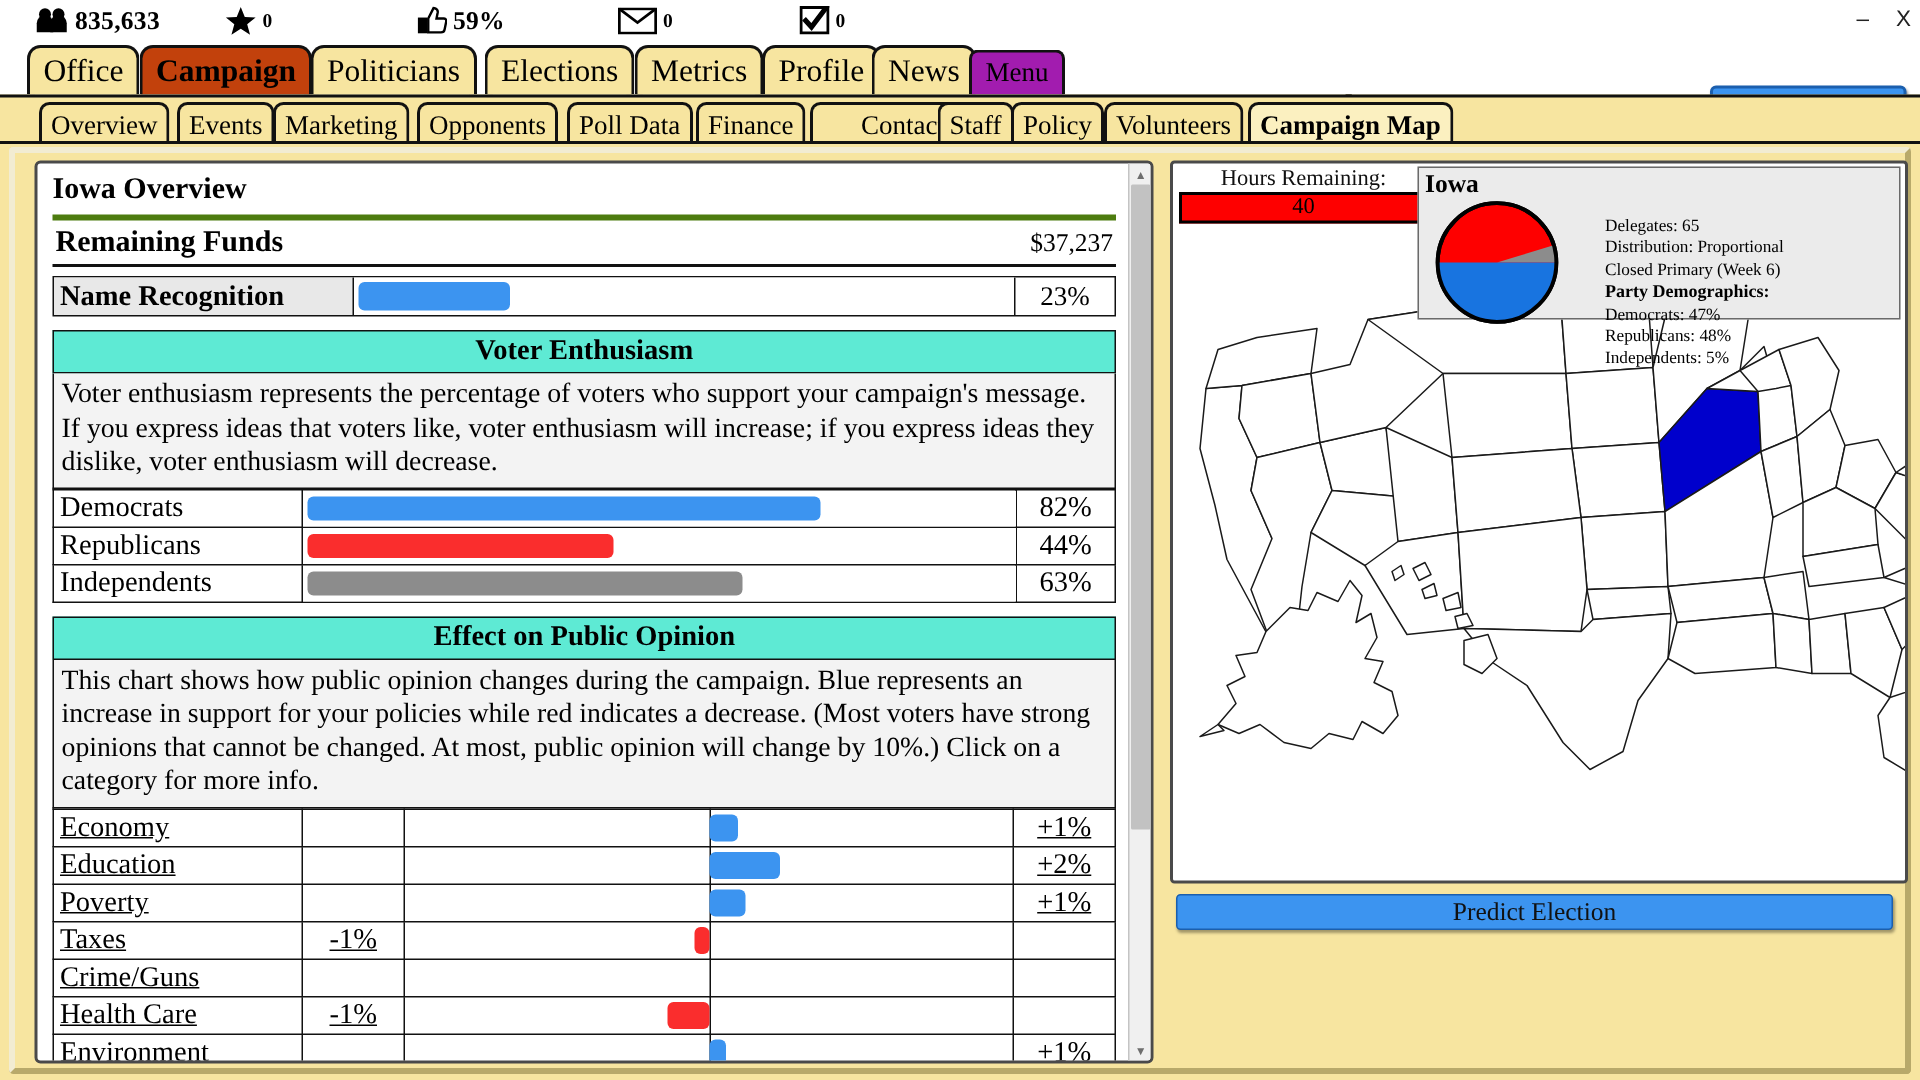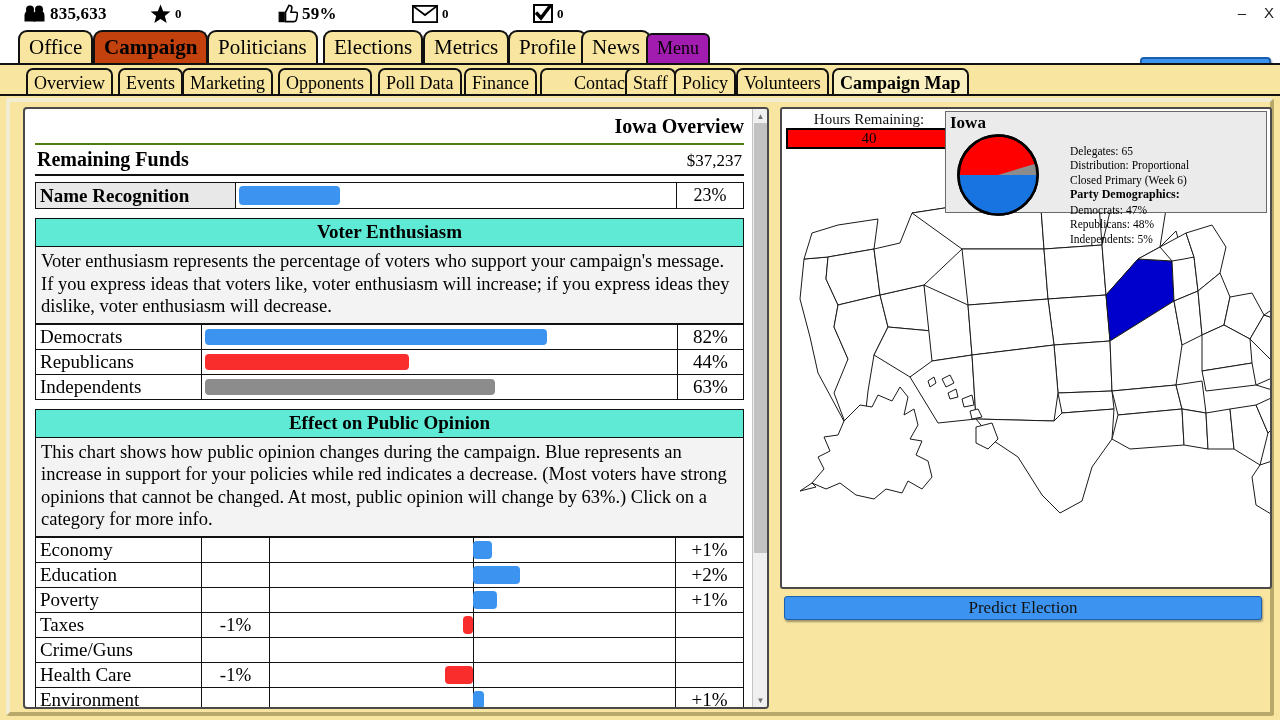--- a/index.html
+++ b/index.html
@@ -130,24 +130,24 @@
     background: #ffffff;
     border: 2px solid #4a4a4a;
     border-radius: 4px;
     overflow: hidden;
   }
   .lp-inner {
     position: absolute; left: 0; top: 0; width: 729px; height: 100%;
     padding: 4px 10px 0 10px;
   }
   .ovtitle {
-    text-align: right; font-weight: bold; font-size: 20px;
+    text-align: left; font-weight: bold; font-size: 20px;
     font-family: "Liberation Serif", serif;
     padding: 2px 0 5px 0;
-    border-bottom: 2px solid #4d7c0f;
+    border-bottom: 4px solid #4d7c0f;
     color: #000;
   }
   .fundsrow {
     display: flex; justify-content: space-between; align-items: baseline;
     border-bottom: 2px solid #111;
     padding: 3px 2px 3px 2px;
   }
   .fundsrow .lbl { font-weight: bold; font-size: 20px; }
   .fundsrow .amt { font-size: 17px; }
 
@@ -191,21 +191,21 @@
   }
 
   .enthtable { width: 100%; border-collapse: collapse; margin-top: 0; }
   .enthtable td { border: 1px solid #111; height: 24px; font-size: 19px; }
   .enthtable td.name { width: 166px; padding-left: 4px; }
   .enthtable td.bar { position: relative; padding: 0; background: #fff; }
   .enthtable td.bar i { position: absolute; left: 3px; top: 4px; bottom: 4px; border-radius: 4px; display: block; }
   .enthtable td.pct { width: 66px; text-align: center; }
 
   .optable { width: 100%; border-collapse: collapse; }
-  .optable td { border: 1px solid #111; height: 24px; font-size: 19px; }
+  .optable td { border: 1px solid #111; height: 24px; font-size: 19px; text-decoration: underline; }
   .optable td.cat { width: 166px; padding-left: 4px; }
   .optable td.negpct { width: 68px; text-align: center; }
   .optable td.chart { padding: 0; position: relative; }
   .optable td.pospct { width: 68px; text-align: center; }
   .optable td.chart .axis {
     position: absolute; left: 50%; top: -1px; bottom: -1px; width: 1px; background: #111;
   }
   .optable td.chart .cbar {
     position: absolute; top: 3px; bottom: 3px; border-radius: 4px; display: block;
   }
@@ -408,21 +408,21 @@
             <td class="name">Independents</td>
             <td class="bar">
                     <i style="width:61%;background:#8c8c8c"></i>
                   </td>
             <td class="pct">63%</td>
           </tr>
         </tbody>
             </table>
 
         <div class="sectionhdr">Effect on Public Opinion</div>
-        <div class="sectiontext">This chart shows how public opinion changes during the campaign. Blue represents an increase in support for your policies while red indicates a decrease. (Most voters have strong opinions that cannot be changed. At most, public opinion will change by 63%.) Click on a category for more info.</div>
+        <div class="sectiontext">This chart shows how public opinion changes during the campaign. Blue represents an increase in support for your policies while red indicates a decrease. (Most voters have strong opinions that cannot be changed. At most, public opinion will change by 10%.) Click on a category for more info.</div>
 
         <table class="optable">
           <tbody>
                 <tr>
             <td class="cat">Economy</td>
             <td class="negpct"></td>
             <td class="chart">
               <span class="axis"></span>
                     <span class="cbar" style="left:50%;width:19px;background:#3c94f0"></span>
             </td>

